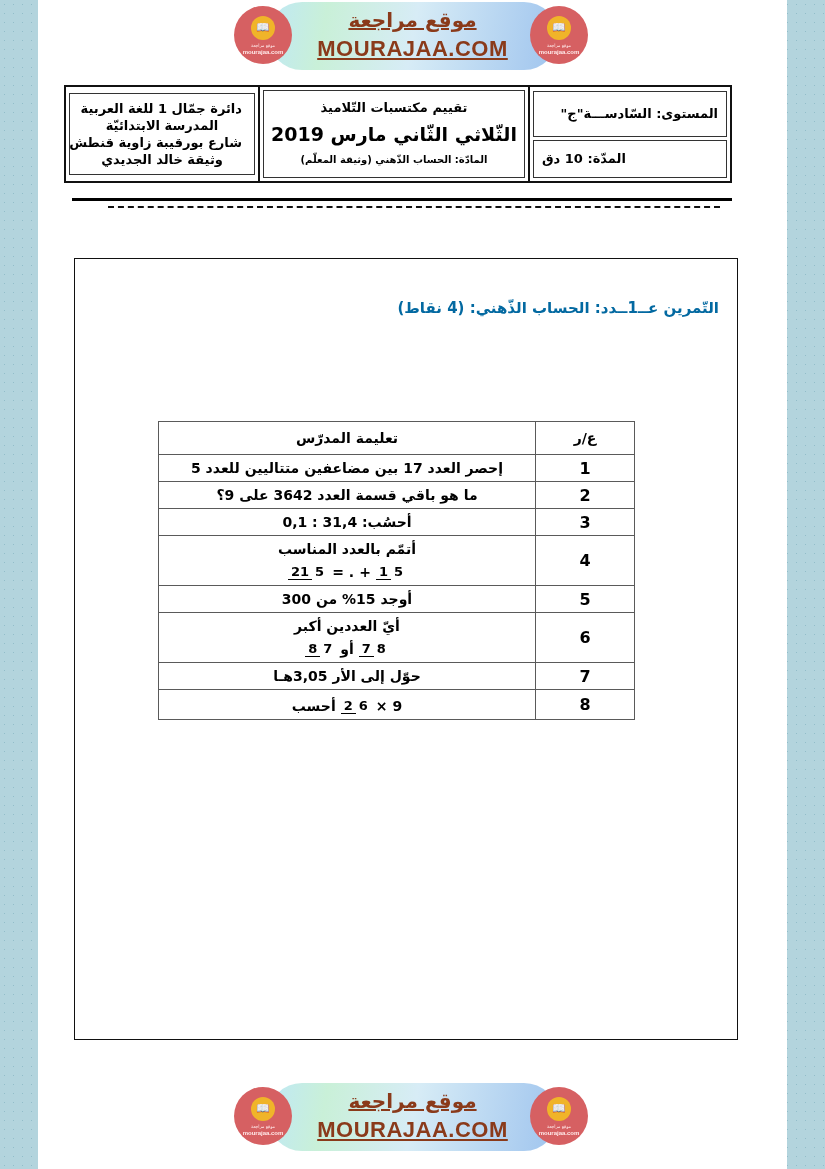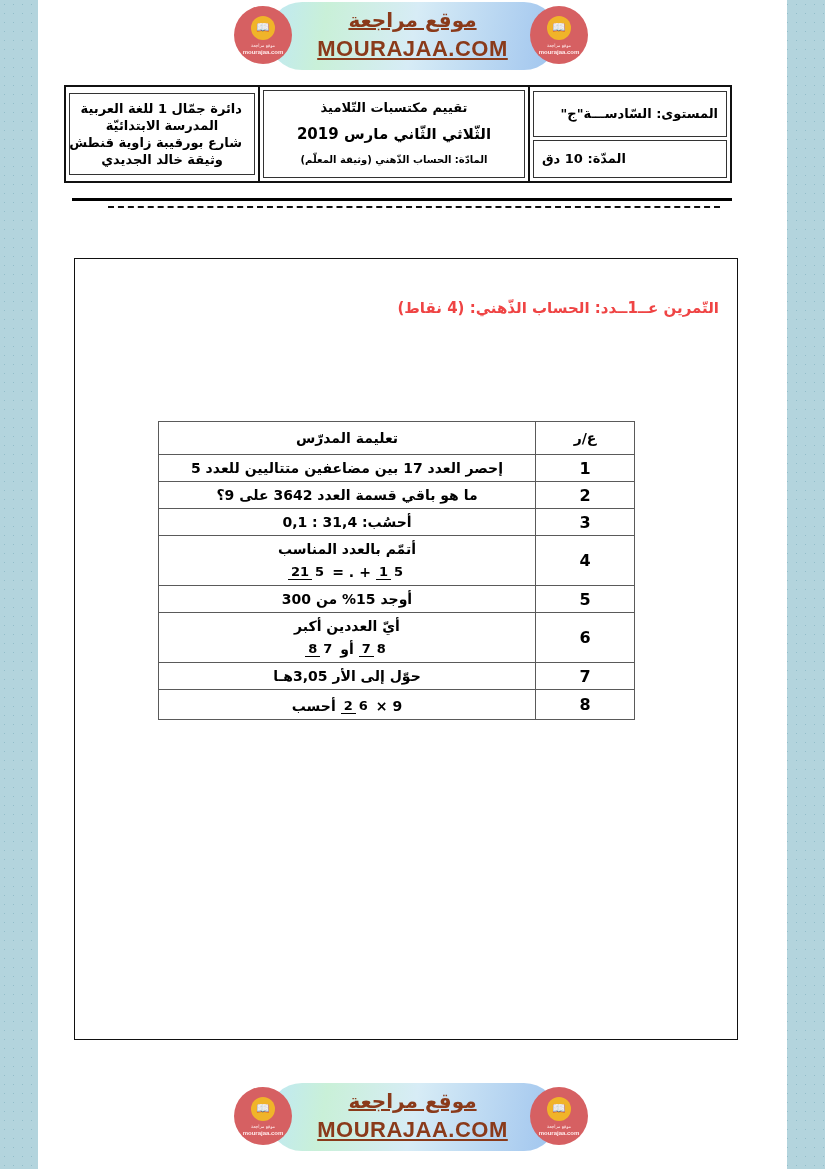--- a/index.html
+++ b/index.html
@@ -155,21 +155,21 @@
   }
   .school-info div { white-space: nowrap; }
 
   .center-info {
     font-size: 13px;
     line-height: 26px;
     text-align: center;
     padding: 4px 6px;
   }
   .center-line-1 { font-size: 13px; }
-  .center-line-2 { font-size: 15px; }
+  .center-line-2 { font-size: 19px; }
   .center-line-3 { font-size: 10px; }
 
   .level-cell .cell-inner {
     height: 46px;
     display: flex;
     align-items: center;
     justify-content: flex-start;
     font-size: 13px;
   }
   .duration-cell .cell-inner {
@@ -210,21 +210,21 @@
     box-sizing: border-box;
   }
 
   .exercise-title {
     position: absolute;
     right: 18px;
     top: 40px;
     font-family: "DejaVu Sans", sans-serif;
     font-size: 15px;
     font-weight: bold;
-    color: #ef4444;
+    color: #0369a1;
     direction: rtl;
     white-space: nowrap;
   }
 
   
   .q-table-wrap {
     position: absolute;
     left: 110px;
     top: 162px;
     width: 450px;

